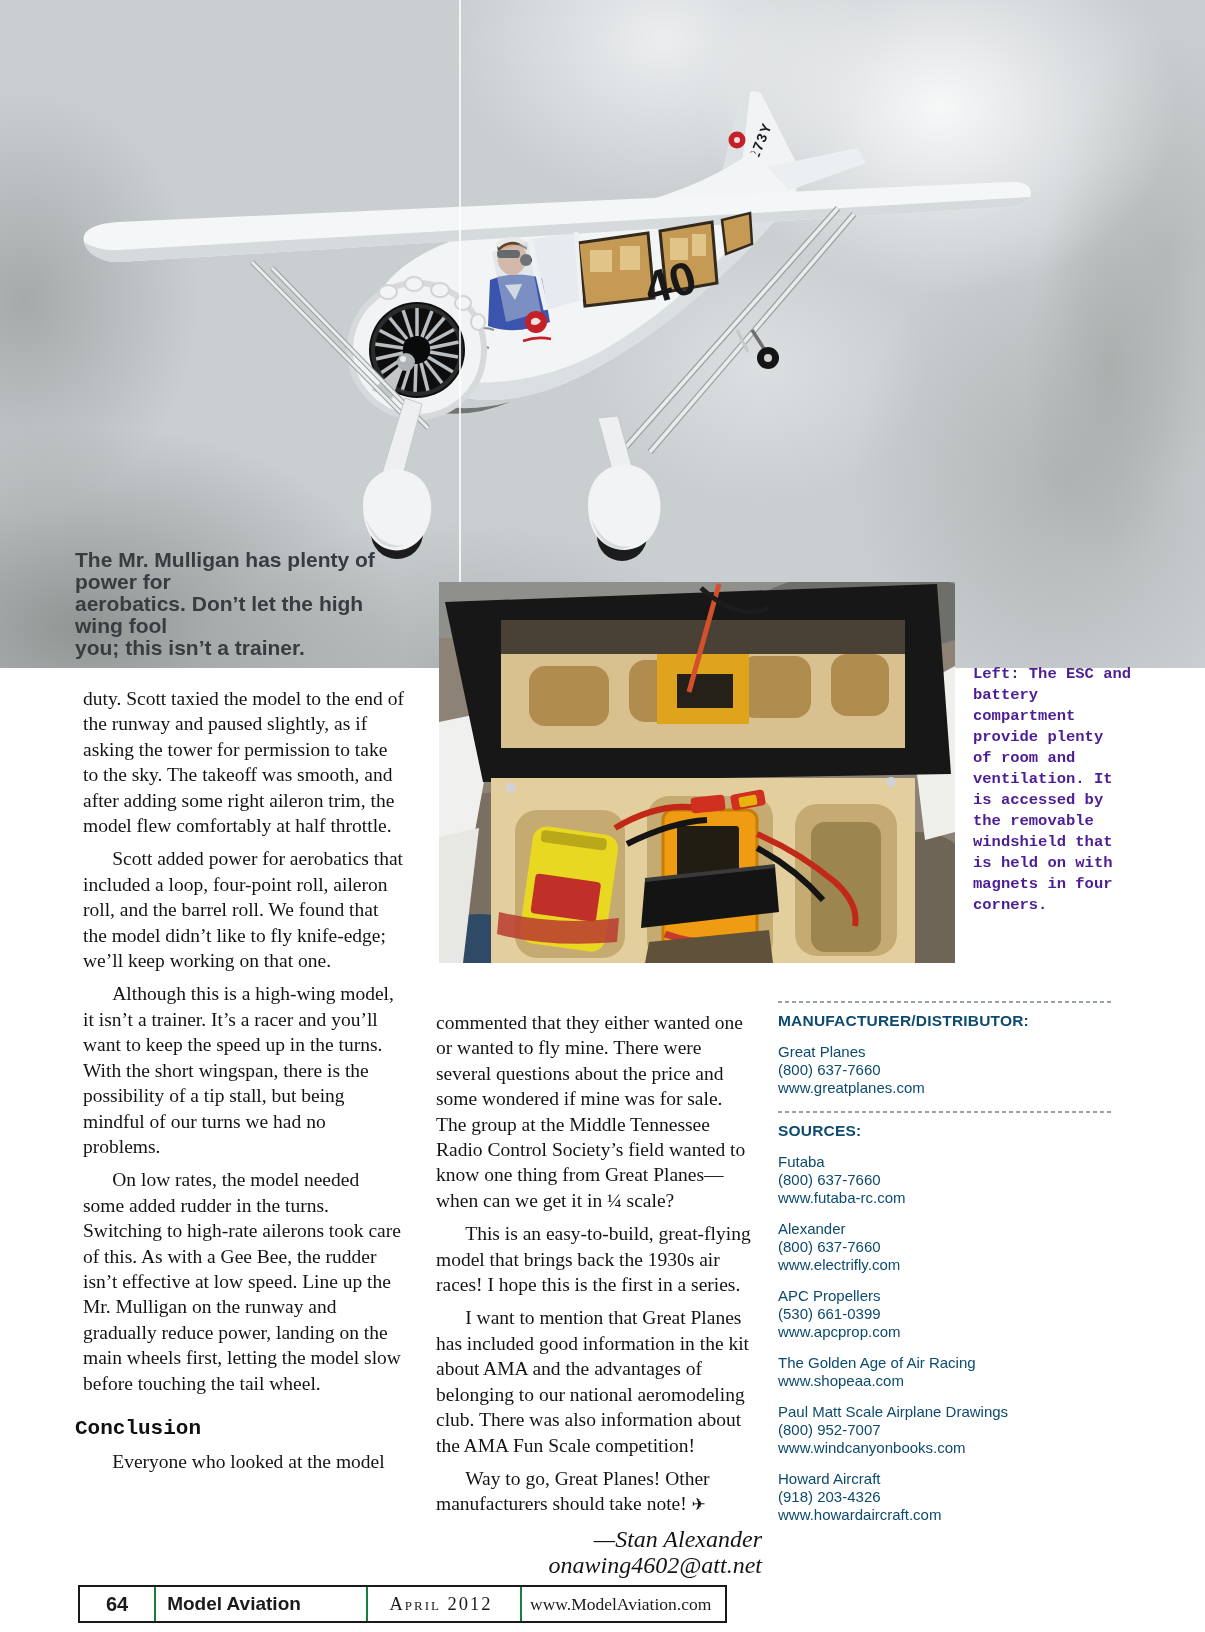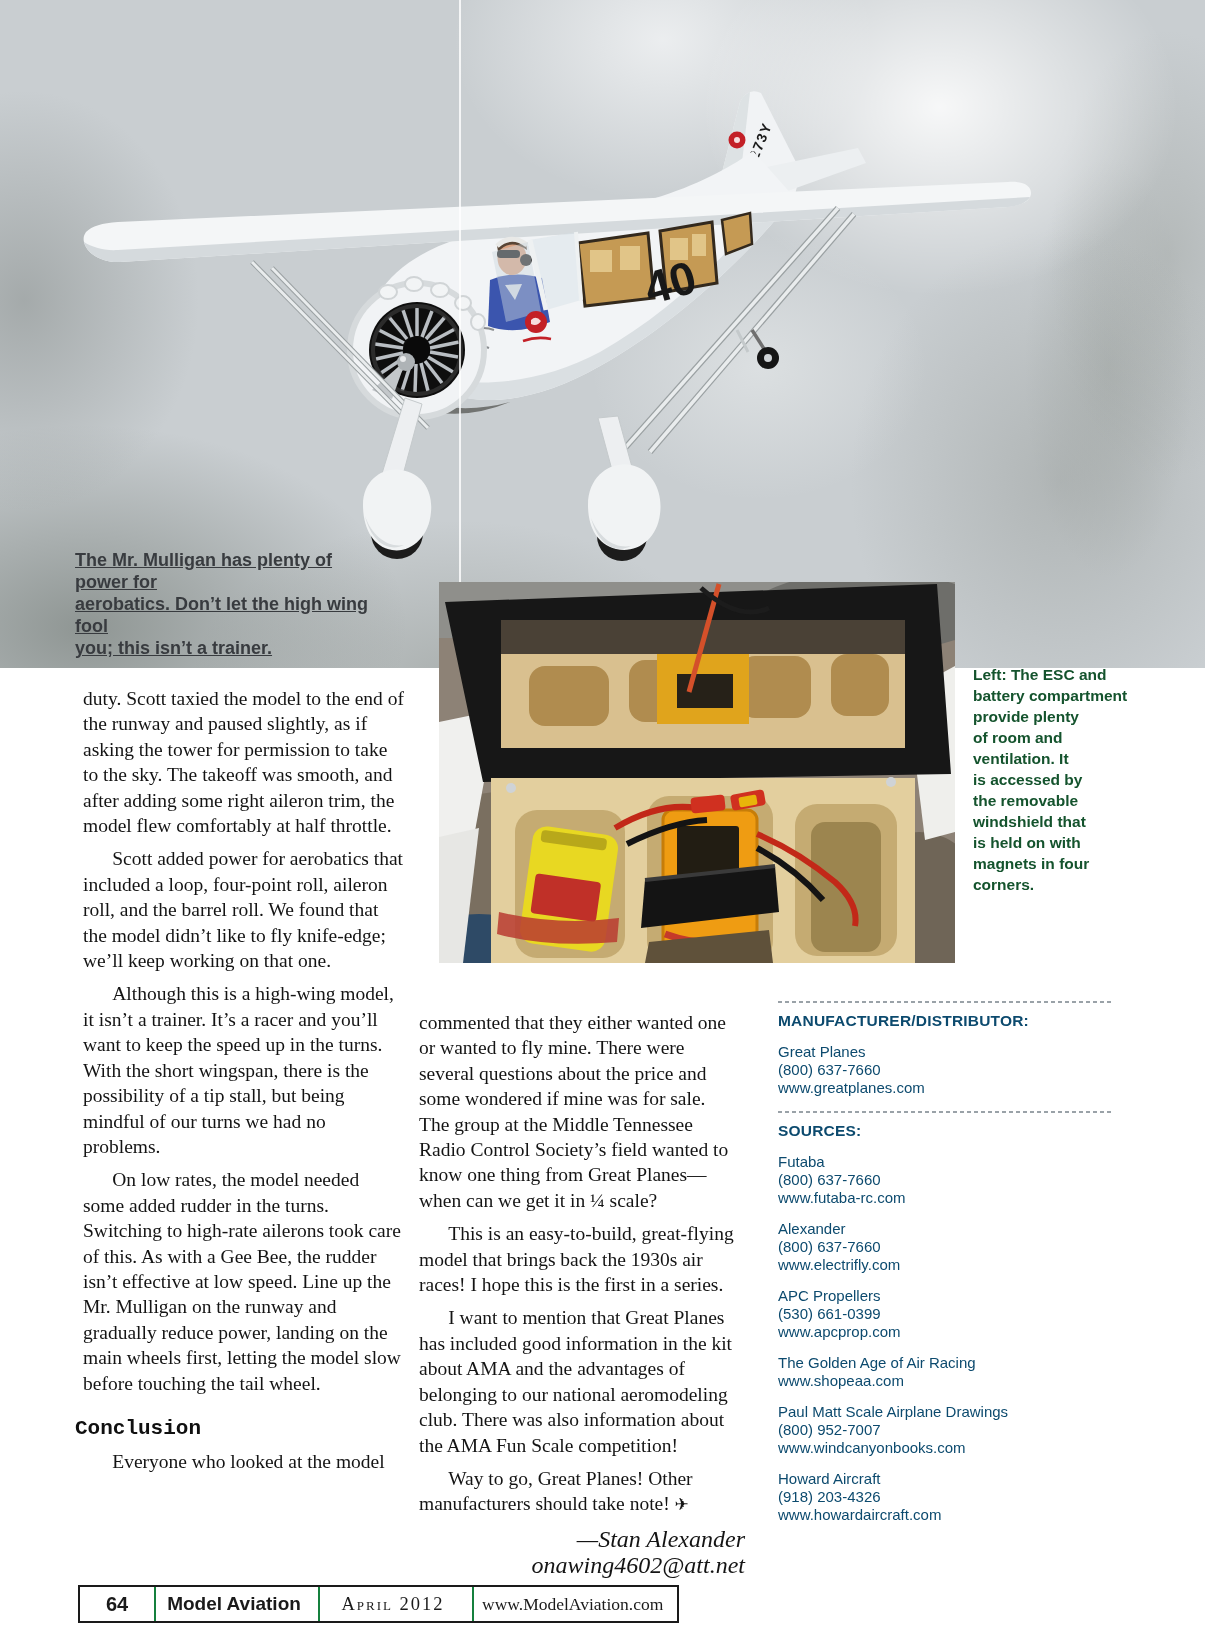--- a/index.html
+++ b/index.html
@@ -14,33 +14,33 @@
       radial-gradient(ellipse 300px 230px at 55% 6%,  rgba(250,251,252,.70), rgba(250,251,252,0) 70%),
       radial-gradient(ellipse 250px 300px at 2% 45%,  rgba(128,134,132,.50), rgba(128,134,132,0) 70%),
       radial-gradient(ellipse 430px 270px at 7% 94%,  rgba(104,112,106,.60), rgba(104,112,106,0) 75%),
       radial-gradient(ellipse 380px 230px at 38% 102%,rgba(134,140,134,.45), rgba(134,140,134,0) 70%),
       radial-gradient(ellipse 300px 360px at 88% 72%, rgba(146,151,148,.45), rgba(146,151,148,0) 70%),
       radial-gradient(ellipse 170px 320px at 97% 38%, rgba(160,165,162,.50), rgba(160,165,162,0) 70%),
       radial-gradient(ellipse 120px 300px at 92% 55%, rgba(150,156,152,.40), rgba(150,156,152,0) 70%),
       radial-gradient(ellipse 240px 190px at 63% 55%, rgba(232,235,236,.60), rgba(232,235,236,0) 70%);}
   #fold-line{left:459px;top:0;width:2px;height:582px;background:rgba(255,255,255,.8);}
   #top-caption{left:75px;top:549px;width:300px;font-family:"Liberation Sans",sans-serif;
-    font-size:18px;line-height:22px;font-weight:700;color:#383b3f;white-space:pre-line;text-decoration:underline;}
+    font-size:21px;line-height:22px;font-weight:700;color:#383b3f;white-space:pre-line;}
 
   
   #esc-photo{left:439px;top:582px;width:516px;height:381px;}
-  #esc-caption{left:973px;top:664px;width:160px;font-family:Liberation Sans, sans-serif;
-    font-size:15.5px;line-height:21px;font-weight:700;color:#14532d;white-space:pre-line;}
+  #esc-caption{left:973px;top:664px;width:160px;font-family:Liberation Mono, monospace;
+    font-size:15.5px;line-height:21px;font-weight:700;color:#4c1d95;white-space:pre-line;}
 
   
   .col{font-size:19.5px;line-height:25.4px;color:#141414;text-align:left;}
   .col p{margin:8px;}
   .col p.ind{text-indent:1.5em;}
   #col-left{left:75px;top:678px;width:338px;}
-  #col-mid{left:411px;top:1002px;width:334px;}
+  #col-mid{left:428px;top:1002px;width:334px;}
   .subhead{font-family:Liberation Mono, monospace;font-weight:700;font-size:21px;
     color:#101010;margin:20px 0 6px 0;}
   #byline{margin-top:2px;text-align:right;font-style:italic;font-size:24px;line-height:26px;}
   .endmark{font-style:normal;font-size:17px;}
 
   
   #sidebar{left:778px;top:1000px;width:334px;font-family:"Liberation Sans",sans-serif;
     font-size:15px;line-height:18px;color:#0c4a6e;}
   .dotted{height:3px;margin:0 0 9px 0;
     background-image:repeating-linear-gradient(90deg,#9aa2a8 0 4px,transparent 4px 7px);
@@ -50,21 +50,21 @@
   .sb-entry div{margin:0;}
   #sb-sources-rule{margin-top:6px;}
 
   
   #footer{left:78px;top:1585px;height:34px;display:flex;align-items:stretch;
     border:2px solid #1a1a1a;background:#fff;}
   #footer .cell{display:flex;align-items:center;justify-content:center;padding:0 14px;}
   #footer .cell + .cell{border-left:2px solid #15803d;padding-left:8px;}
   #f-page{font-family:"Liberation Sans",sans-serif;font-weight:700;font-size:20px;min-width:46px;text-align:center;}
   #f-mag{font-family:"Liberation Sans",sans-serif;font-weight:700;font-size:19px;min-width:140px;}
-  #f-issue{font-variant:small-caps;letter-spacing:2px;font-size:18.5px;min-width:130px;}
+  #f-issue{font-variant:small-caps;letter-spacing:2px;font-size:18.5px;min-width:130px;margin-left:48px;}
   #f-url{font-size:17.5px;min-width:180px;}
 </style>
 </head>
 <body>
 
 <div id="page">
 
   <div id="top-photo" class="abs">
     <svg width="1205" height="668" viewBox="0 0 1205 668">
 

